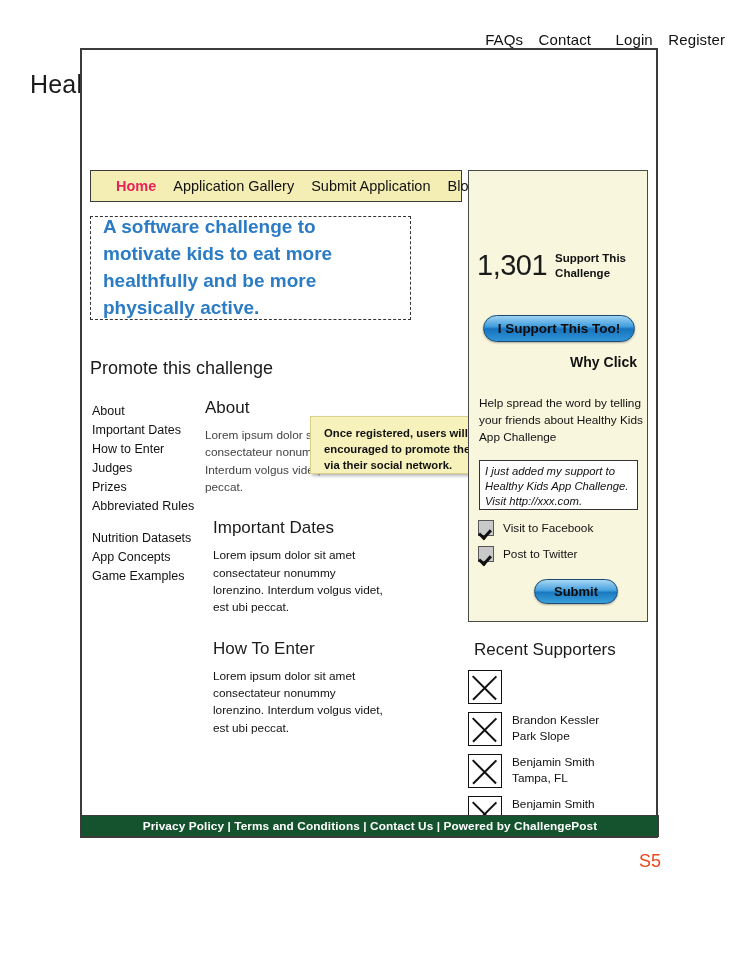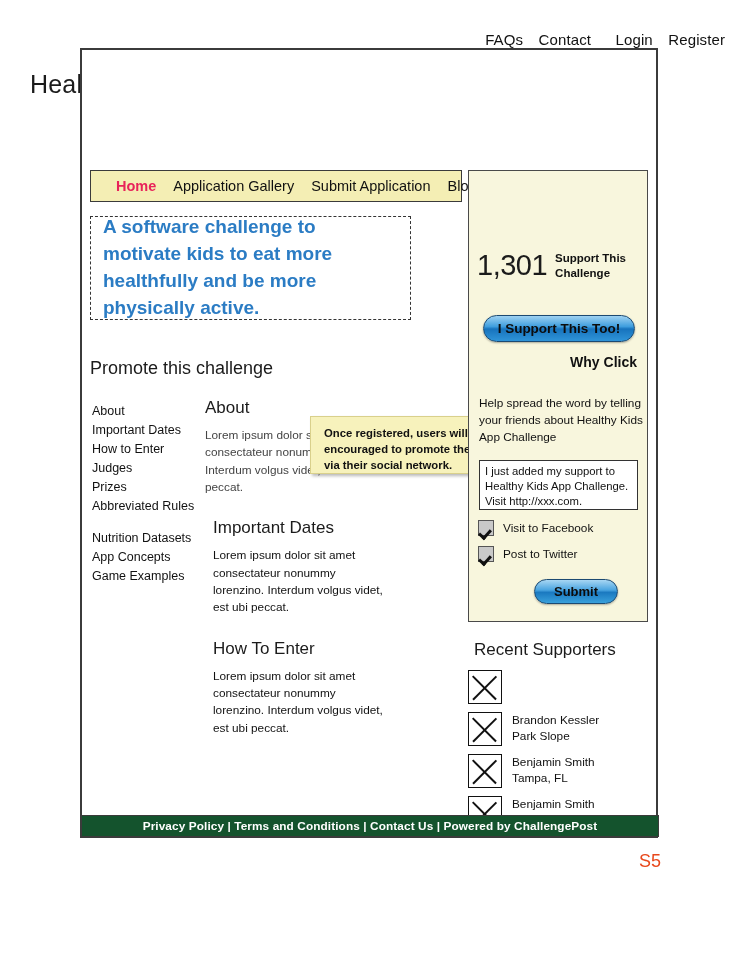--- a/index.html
+++ b/index.html
@@ -106,21 +106,21 @@
     position:absolute;right:10px;top:183px;
     font-size:14px;font-weight:bold;color:#111;
   }
   #spread-text{
     position:absolute;left:10px;top:224px;width:165px;
     font-size:11.8px;line-height:1.42;color:#111;
   }
   #share-message{
     position:absolute;left:10px;top:289px;width:159px;height:50px;
     background:#fff;border:1px solid #333;box-sizing:border-box;
-    padding:3px 5px;font-size:11.3px;line-height:1.33;color:#111;overflow:hidden;
+    padding:3px 5px;font-size:11.3px;line-height:1.33;color:#111;overflow:hidden;font-style:italic;
   }
   .check-row{
     position:absolute;left:9px;display:flex;align-items:center;gap:9px;
   }
   .check-row.r1{top:349px;}
   .check-row.r2{top:375px;}
   .checkbox{
     width:16px;height:16px;background:#c9c9c9;border:1px solid #555;
     position:relative;box-sizing:border-box;flex:0 0 auto;
   }

